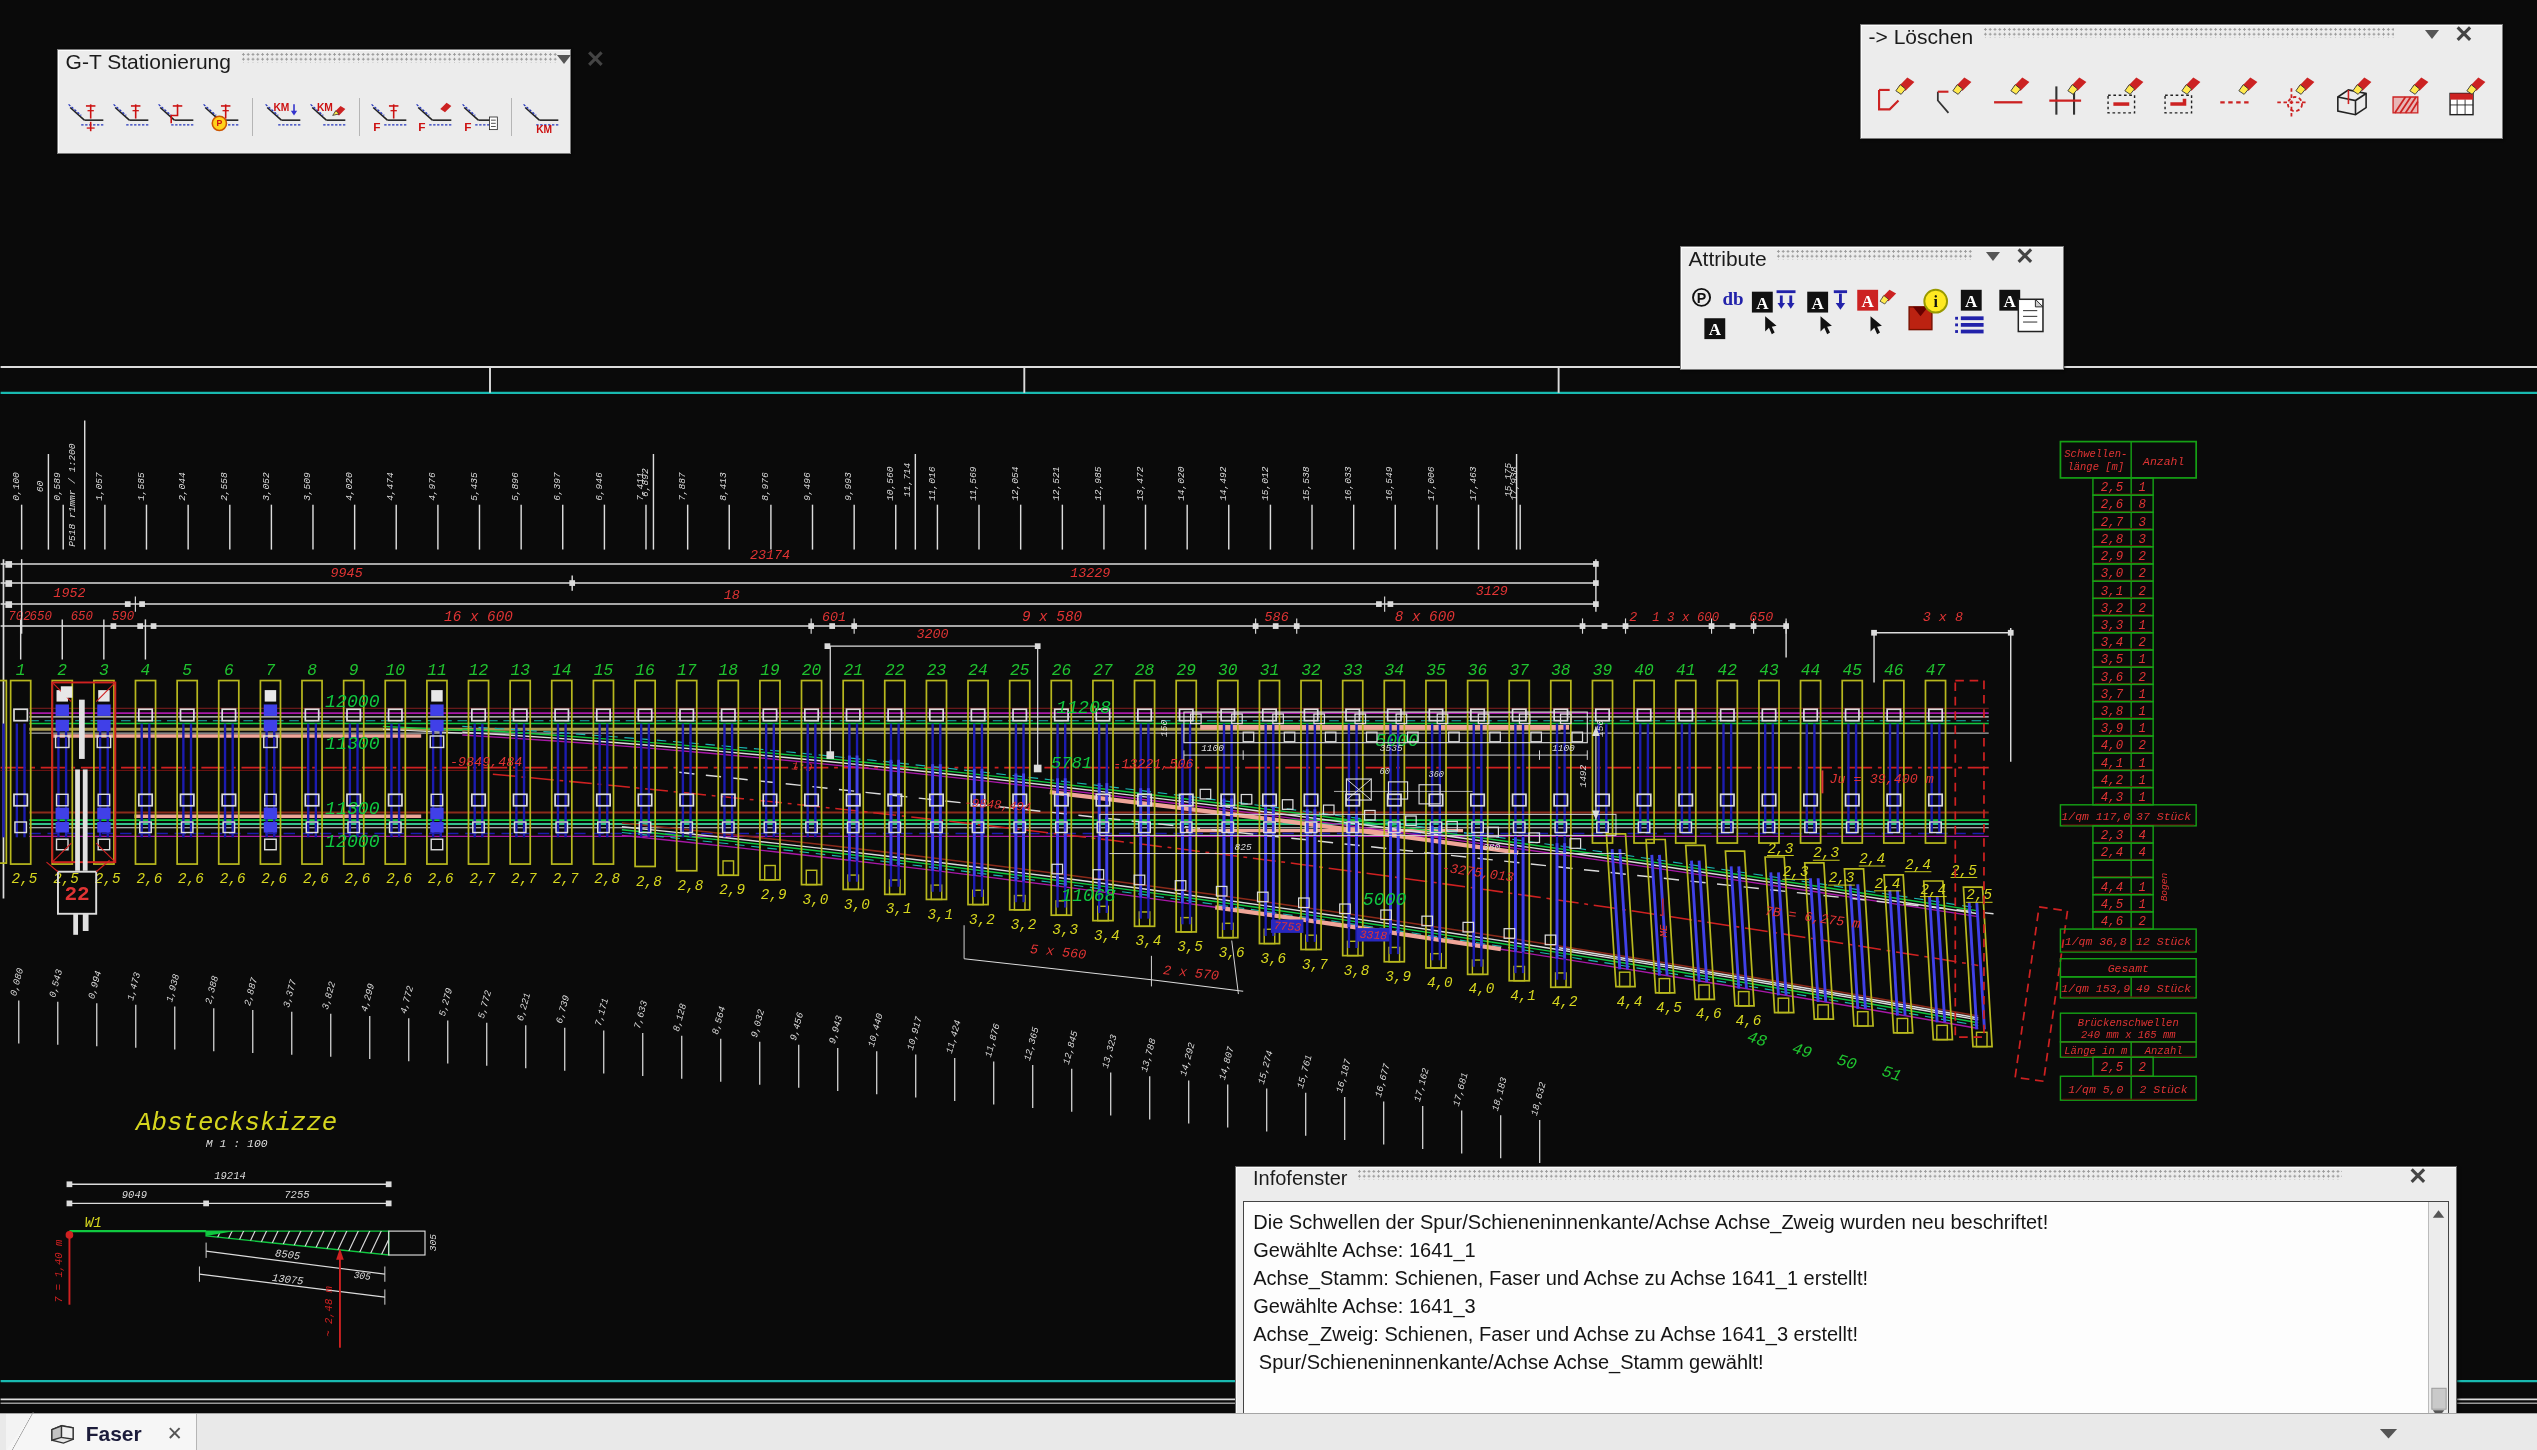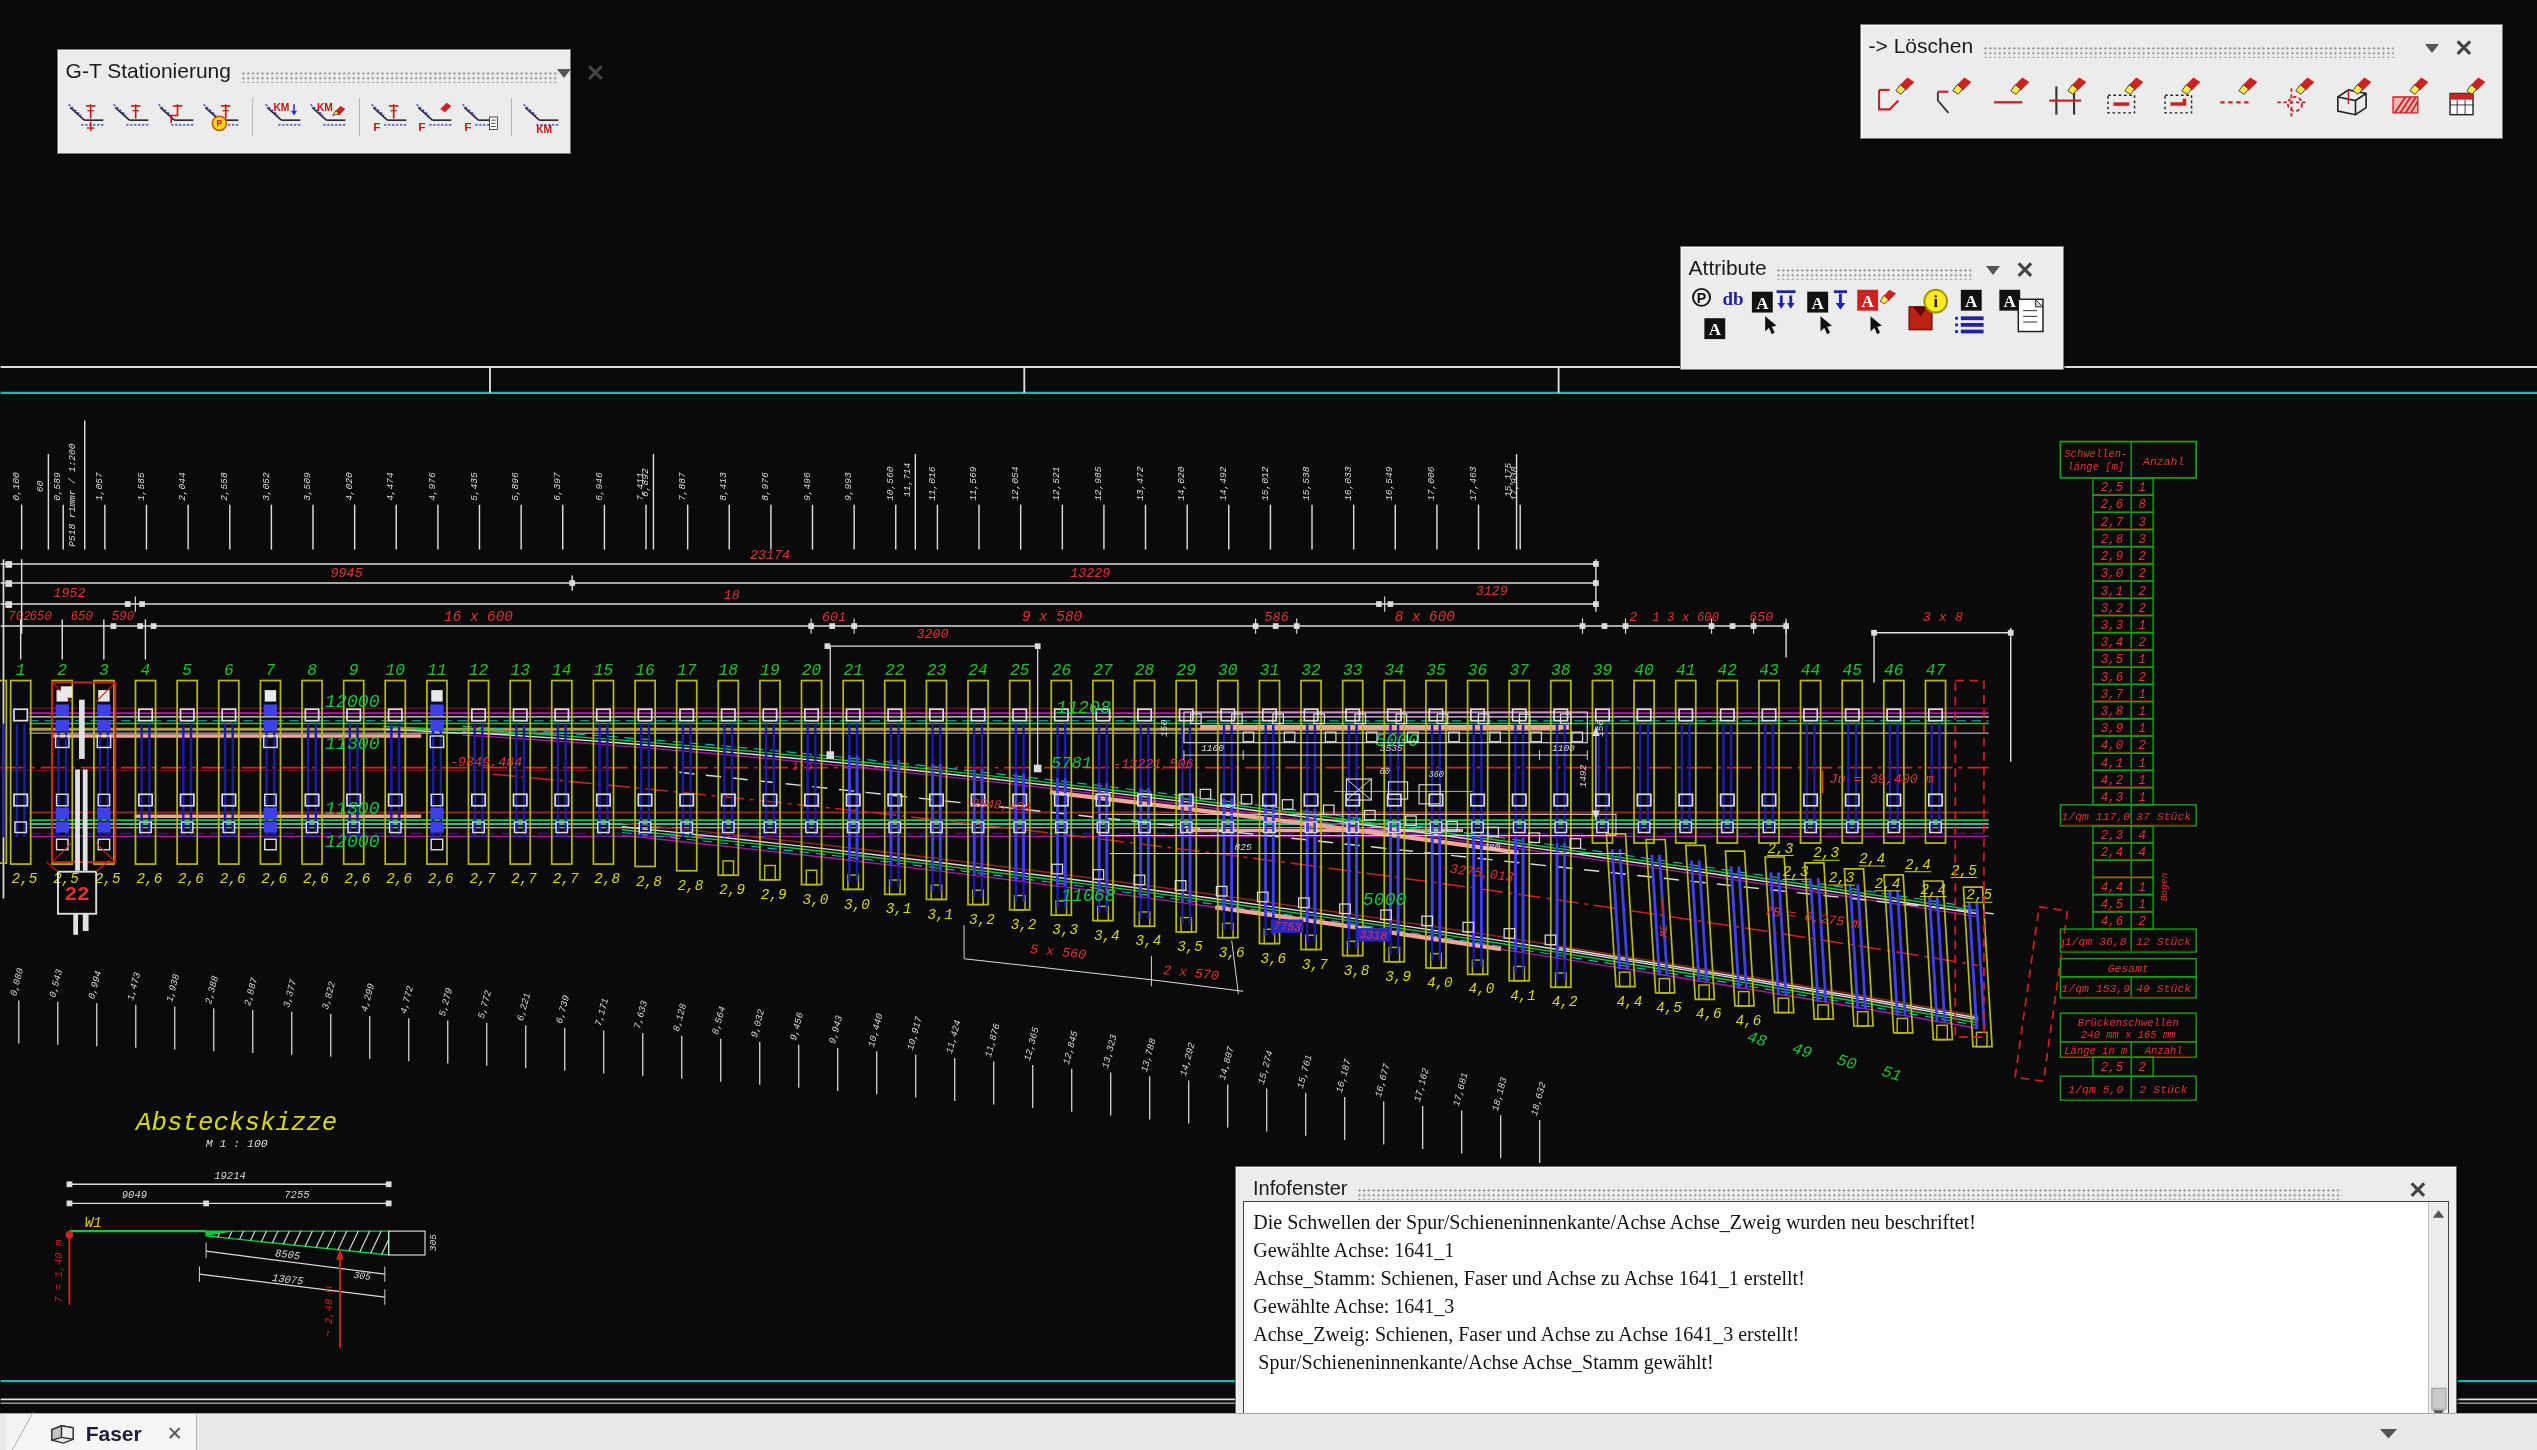--- a/index.html
+++ b/index.html
@@ -1,39 +1,39 @@
 <!DOCTYPE html>
 <html><head><meta charset="utf-8">
 <style>
 * { margin:0; padding:0; box-sizing:border-box; }
 body { width:2538px; height:1450px; background:#0a0a0a; position:relative; overflow:hidden;
        font-family:"Liberation Sans",sans-serif; }
 .tb { position:absolute; background:#ececec; border:1px solid #7a7a7a;
       box-shadow: inset 1px 1px 0 #fbfbfb, 1px 1px 1.9px rgba(0,0,0,.6); }
-.tbtitle { display:flex; align-items:flex-end; height:32.5px; padding:0 7.6px; }
+.tbtitle { display:flex; align-items:flex-start; height:32.5px; padding:0 7.6px; }
 .tbtitle .cap { font-size:21px; color:#1b1b1b; white-space:nowrap; margin-right:9.6px;}
 .dots { height:11.5px; margin-top:1.9px;
   background-image: radial-gradient(#9b9b9b 1.1px, transparent 1.2px);
   background-size: 4.8px 4.8px; background-position:0 0; flex:0 0 auto;}
 .tbbtns { margin-left:auto; display:flex; align-items:center; gap:15.3px; margin-right:21px; }
 .arrowdn { width:0;height:0;border-left:7.6px solid transparent;border-right:7.6px solid transparent;border-top:9.6px solid #555; }
 .tbx { font-size:23px; color:#444; line-height:19px; font-weight:bold;}
 .icons { display:flex; align-items:center; padding:1.9px 5.7px; margin-top:7.6px; }
 #tb1 .icons { margin-top:11.5px; padding-left:5.7px; }
 #tb1 .icons svg { margin:0 2.9px; }
 #tb2 .icons { margin-top:12.4px; padding-left:7.6px; }
 #tb2 .icons svg { margin:0 3.8px; }
 #tb3 .icons { margin-top:4.8px; padding-left:9.6px; }
 .sep { width:1px; height:38px; background:#b5b5b5; margin:0 7.6px; }
 svg.ic { display:block; }
 #info { position:absolute; left:1235px; top:1166px; width:1222px; height:264px;
   background:#ececec; border:1px solid #666; box-shadow: inset 1px 1px 0 #fbfbfb, 1.9px 1.9px 2.9px rgba(0,0,0,.7);}
 #info .body { position:absolute; left:6.7px; top:34px; right:6.7px; bottom:6.7px; background:#fdfdfd;
   border:1.9px solid #444; }
-#info .txt { position:absolute; left:9.6px; top:5.7px; right:23px; font-family:Liberation Serif, serif;
+#info .txt { position:absolute; left:9.6px; top:5.7px; right:23px; font-family:Liberation Sans, sans-serif;
   font-size:20px; line-height:28px; color:#141414; white-space:pre; }
 #info .sb { position:absolute; top:0; right:0; width:20px; bottom:0; background:#ececec; border-left:1px solid #bbb; }
 #tabbar { position:absolute; left:0; top:1413px; width:2538px; height:37px; background:#e9e9e9; border-top:1px solid #a5a5a5; }
 .tab { position:absolute; left:5.7px; top:0; width:191px; height:37px; background:#f3f3f3; }
 .tab .slant { position:absolute; left:0; top:0; width:100%; height:100%;
    background:#f6f6f6; clip-path:polygon(27px 0, 100% 0, 100% 100%, 0 100%); border-right:1px solid #999;}
 .tab .diag { position:absolute; left:1px; top:-1.9px; width:29px; height:42px; background:linear-gradient(119deg, transparent 49%, #9a9a9a 50%, transparent 52%); }
 .tab .lbl { position:absolute; left:80px; top:7.6px; font-size:21px; font-weight:bold; color:#1c1c3a; }
 .tab .tx { position:absolute; left:161px; top:7.6px; font-size:19px; color:#555; }
 </style></head>

